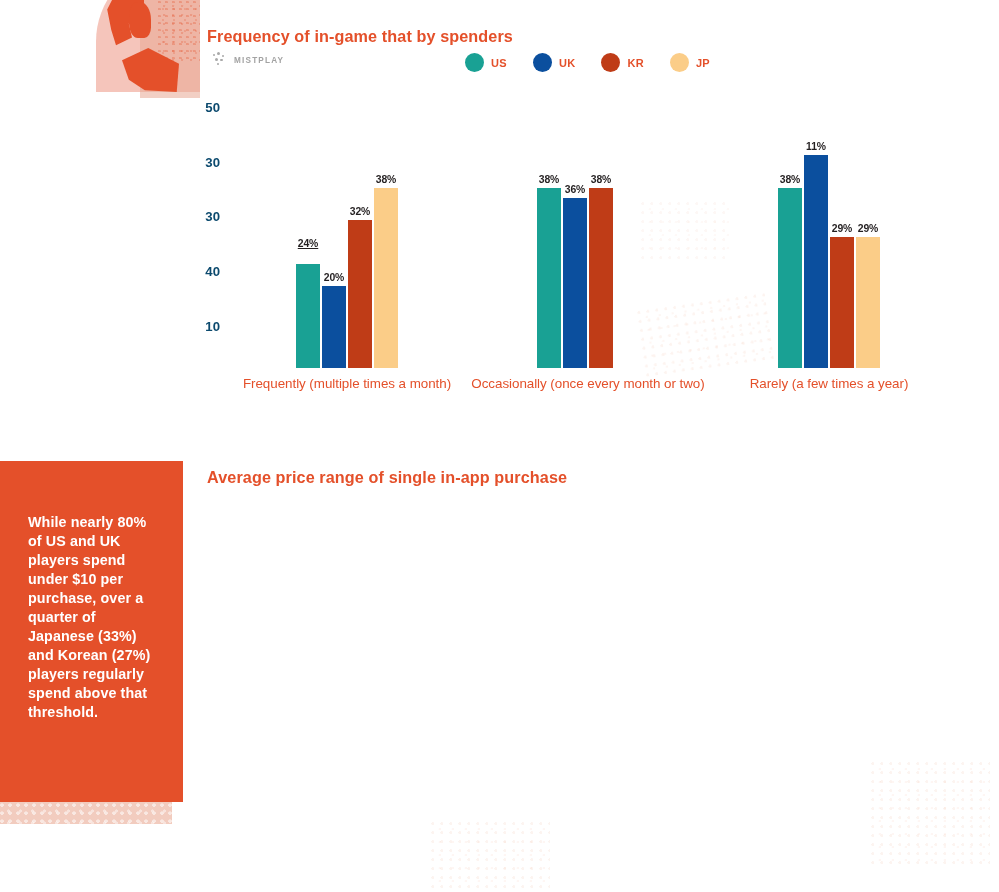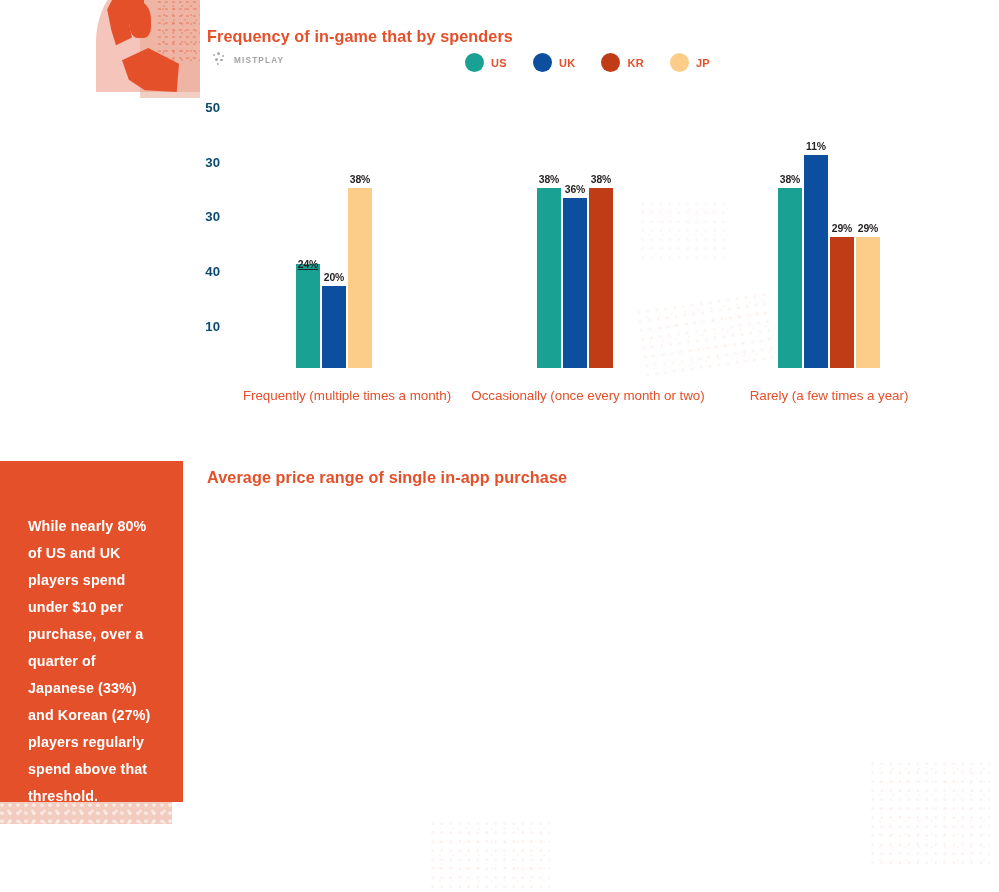--- a/index.html
+++ b/index.html
@@ -93,21 +93,21 @@
   .callout {
     position: absolute;
     left: 0; top: 461px;
     width: 183px; height: 341px;
     background: #e4502a;
     color: #ffffff;
     padding: 52px 28px 20px 28px;
   }
   .callout-text {
     font-size: 14.3px;
-    line-height: 27px;
+    line-height: 19px;
     font-weight: bold;
     letter-spacing: .1px;
     margin: 0;
   }
   .callout-shadow {
     position: absolute;
     left: 0; top: 802px;
     width: 172px; height: 22px;
     background: #f0c4b5;
     opacity: .85;
@@ -207,21 +207,21 @@
     position: absolute;
     top: 100%;
     left: 50%;
     transform: translateX(-50%);
     margin-top: 9px;
     font-size: 13.4px;
     color: #e4502a;
     white-space: nowrap;
     letter-spacing: -.05px;
   }
-  #plot1 .group-label { margin-top: 20px; }
+  #plot1 .group-label { margin-top: 8px; }
 </style>
 </head>
 <body>
 
 <div id="page">
 
   <div class="deco-top">
     <div class="deco-blob"></div>
     <div class="deco-blob2"></div>
     <div class="deco-texture"></div>
@@ -271,26 +271,30 @@
 
     <div class="plot" id="plot1">
         <div class="ytick" style="bottom: 27.3469px;">10</div>
         <div class="ytick" style="bottom: 82.0408px;">40</div>
         <div class="ytick" style="bottom: 136.735px;">30</div>
         <div class="ytick" style="bottom: 191.429px;">30</div>
         <div class="ytick" style="bottom: 246.122px;">50</div>
         <div class="group" style="left: 58px; width: 102px;">
           <div class="bars" style="width: 102px;">
             <div class="bar-wrap" style="width: 24px;">
-              <div class="bar-label" style="bottom: 98px; text-decoration: underline;">24%</div>
+              <div class="bar-label" style="bottom: 119px; text-decoration: underline;">24%</div>
               <div class="bar" style="height: 103.918px; background: rgb(25, 161, 148);"></div>
             </div>
             <div class="bar-wrap" style="width: 24px;">
               <div class="bar-label" style="bottom: 85.0408px;">20%</div>
               <div class="bar" style="height: 82.0408px; background: rgb(11, 79, 158);"></div>
+            </div>
+            <div class="bar-wrap" style="width: 24px;">
+              <div class="bar-label" style="bottom: 150.673px;">32%</div>
+              <div class="bar" style="height: 147.673px; background: rgb(191, 60, 23);"></div>
             </div>
             <div class="bar-wrap" style="width: 24px;">
               <div class="bar-label" style="bottom: 183.49px;">38%</div>
               <div class="bar" style="height: 180.49px; background: rgb(251, 205, 136);"></div>
             </div>
           </div>
           <div class="group-label">Frequently (multiple times a month)</div>
         </div>
         <div class="group" style="left: 299px; width: 102px;">
           <div class="bars" style="width: 102px;">

